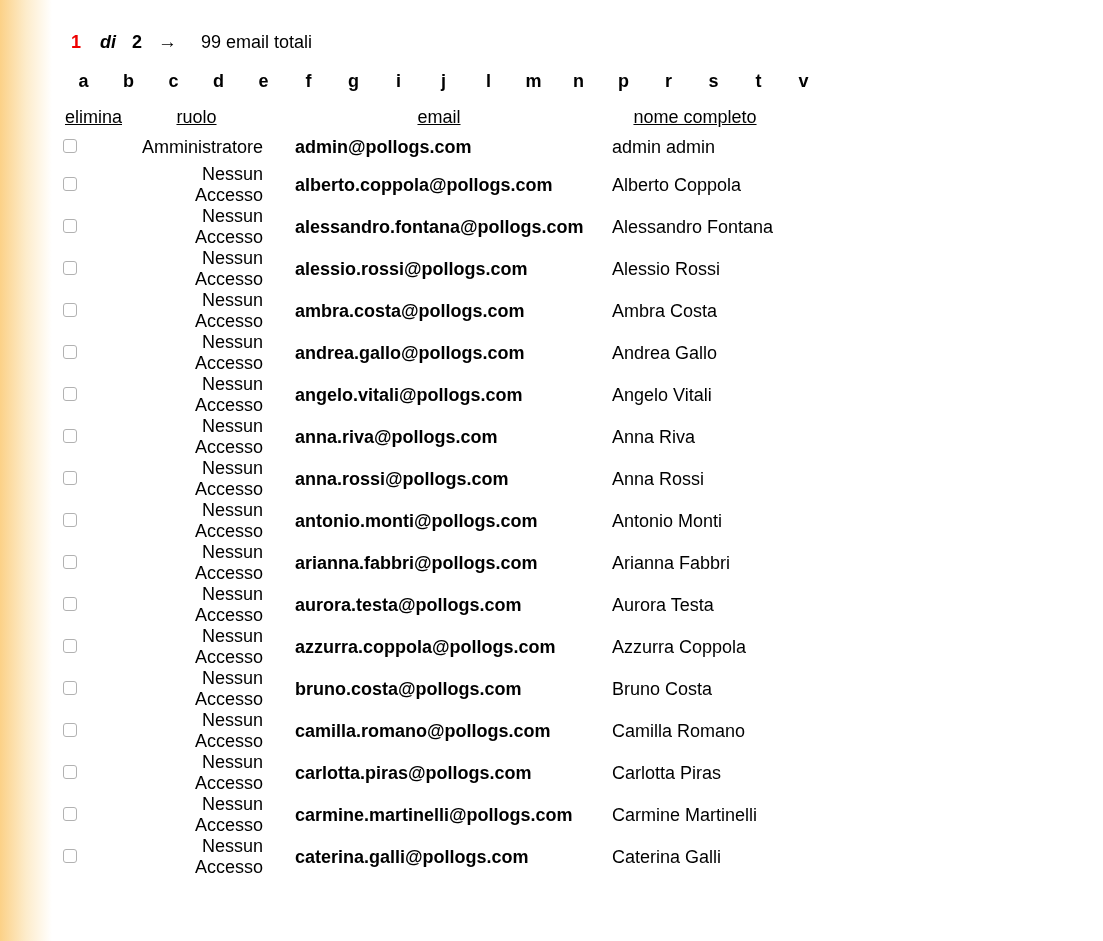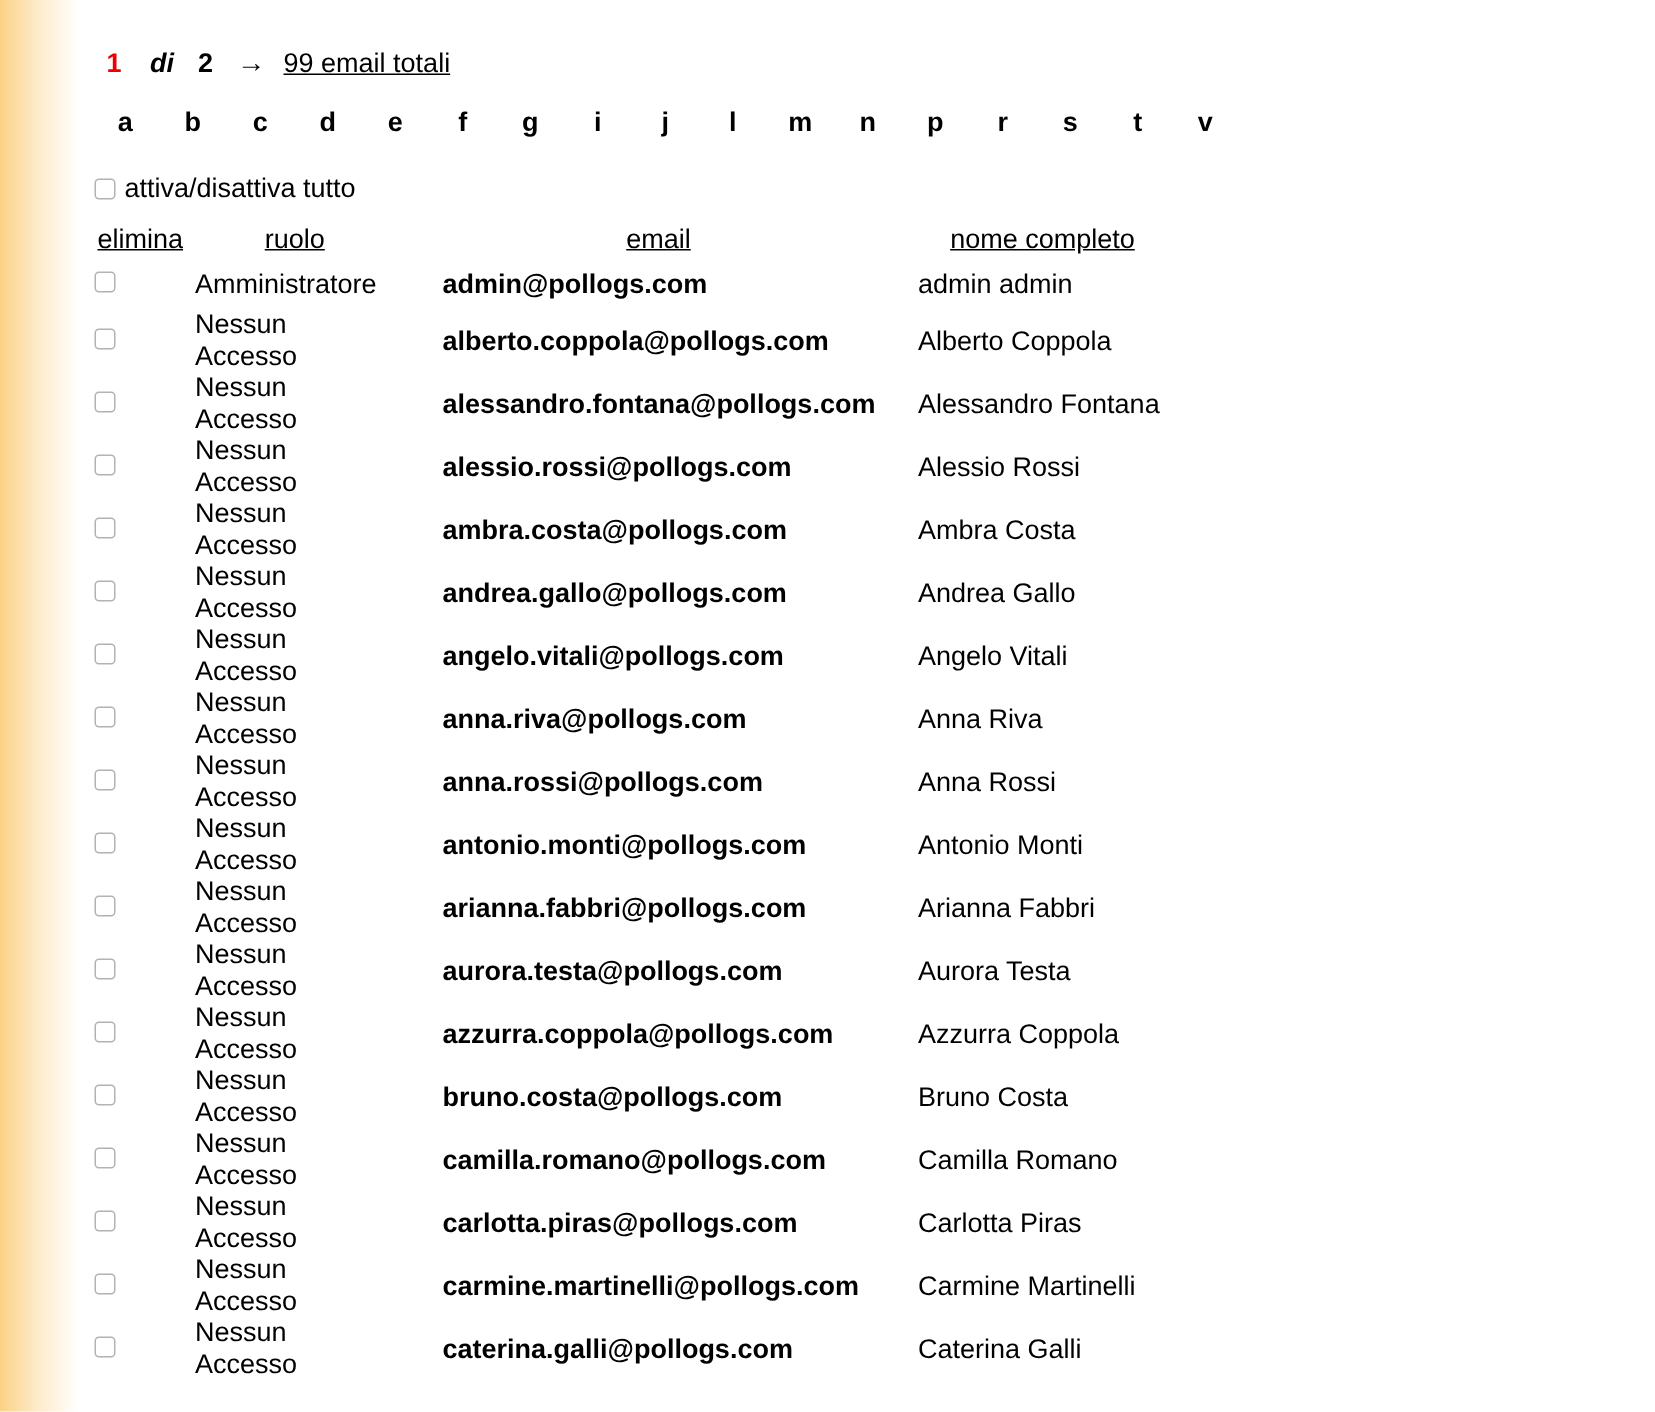--- a/index.html
+++ b/index.html
@@ -12,21 +12,21 @@
   }
   .content { padding: 10px 0 0 48px; }
 
   h1.page-title { font-size:27px; line-height:33px; margin:0; font-weight:bold; }
 
   .pagination { margin-top:21px; height:22px; line-height:22px; font-size:18px; display:flex; align-items:baseline; }
   .pag-current { color:#ee0000; font-weight:bold; margin-left:23px; }
   .pag-sep { font-weight:bold; margin-left:19px;font-style:italic; }
   .pag-last { font-weight:bold; margin-left:16px; cursor:pointer; }
   .pag-arrow { margin-left:16px; cursor:pointer; font-size:19px; }
-  .pag-total { margin-left:12px;text-decoration:underline; }
+  .pag-total { margin-left:24px; }
 
   .alphabet { margin-top:18px; padding-left:13px; display:flex; line-height:21px; }
   .alpha-letter { width:45px; text-align:center; font-size:18px; font-weight:bold; cursor:pointer; }
 
   .toggle-row { margin-top:25px; margin-left:15px; display:flex; align-items:center; font-size:18px; height:17px; }
   .toggle-row .lbl { margin-left:6px; }
 
   input.cb {
     -webkit-appearance:none; appearance:none;
     width:14px; height:14px; margin:0; padding:0;
@@ -40,21 +40,21 @@
     font-size:18px;
   }
   .people-table th {
     font-weight:normal; text-decoration:underline;
     height:27px; padding:0; vertical-align:middle; cursor:pointer;
   }
   .people-table td { height:33px; padding:0; vertical-align:middle; }
   th.col-elimina { text-align:center; }
   th.col-ruolo, th.col-email, th.col-nome { text-align:center; }
   td.col-elimina { padding-left:6px; }
-  td.col-ruolo { text-align:left; }
+  td.col-ruolo { text-align:right; }
   th.col-email, td.col-email { padding-left:32px; }
   th.col-nome,  td.col-nome  { padding-left:29px; }
   td.col-email { font-weight:bold; }
 </style>
 </head>
 <body>
 
 <div class="content">
 
 
@@ -79,24 +79,20 @@
       <span class="alpha-letter">l</span>
       <span class="alpha-letter">m</span>
       <span class="alpha-letter">n</span>
       <span class="alpha-letter">p</span>
       <span class="alpha-letter">r</span>
       <span class="alpha-letter">s</span>
       <span class="alpha-letter">t</span>
       <span class="alpha-letter">v</span>
     </div>
 
-  <div class="toggle-row">
-    <input type="checkbox" class="cb" style="">
-    <span class="lbl">attiva/disattiva tutto</span>
-  </div>
 
   <table class="people-table">
     <colgroup>
       <col style="width:73px">
         <col style="width:133px">
         <col style="width:320px">
         <col style="width:195px">
     </colgroup>
     <thead>
       <tr>

